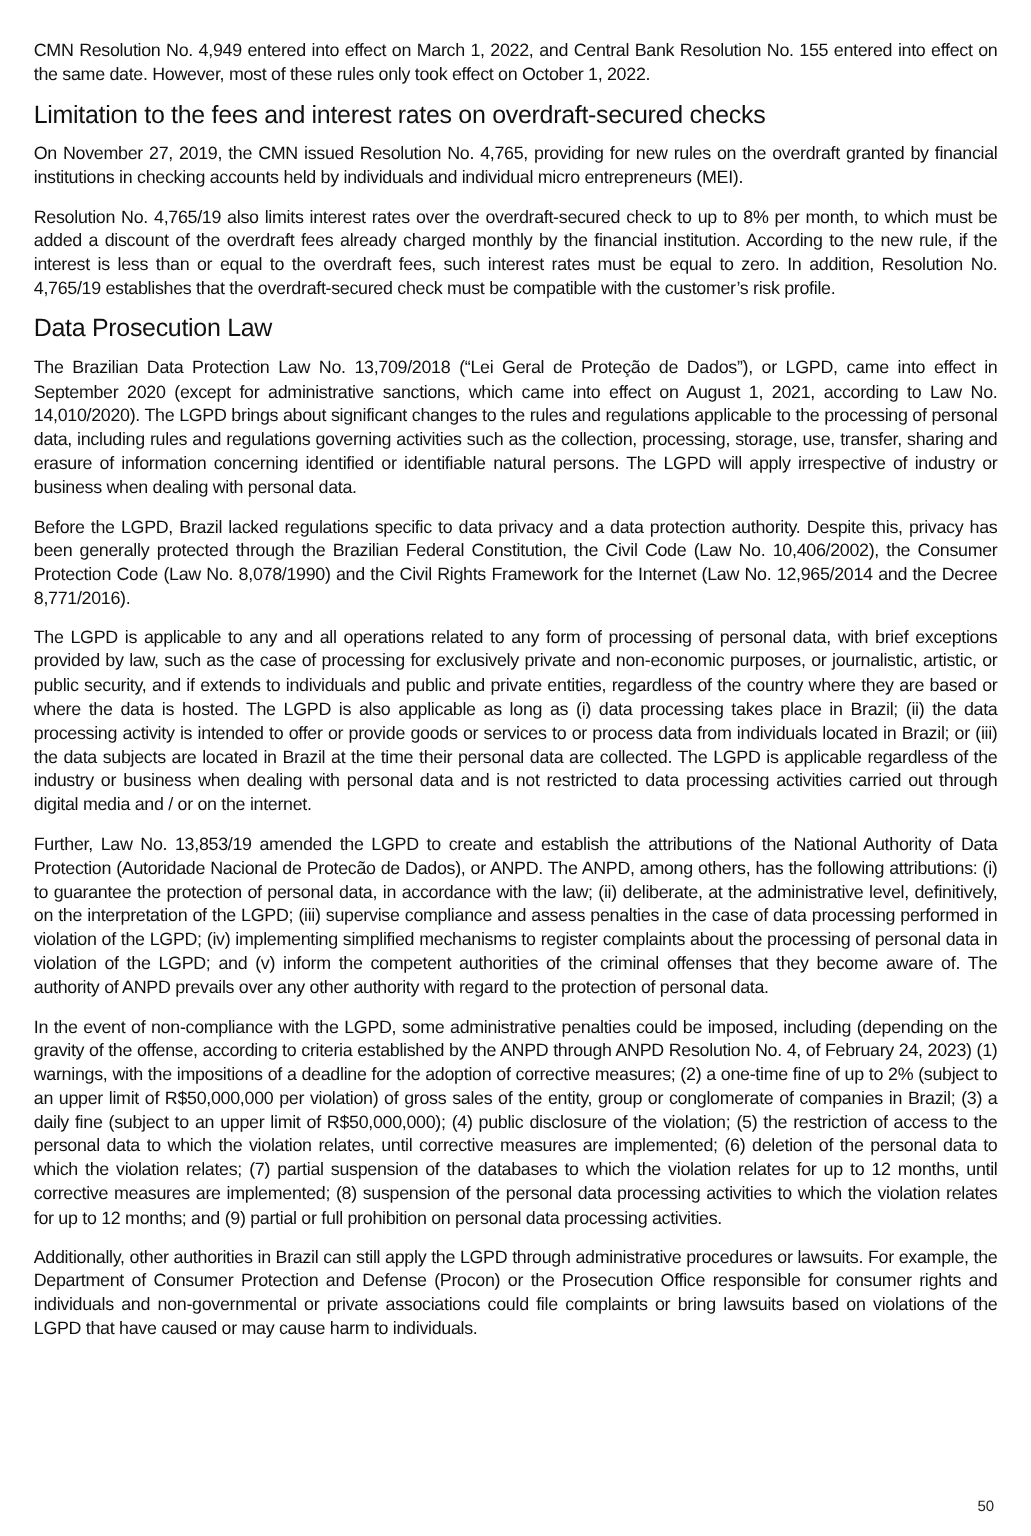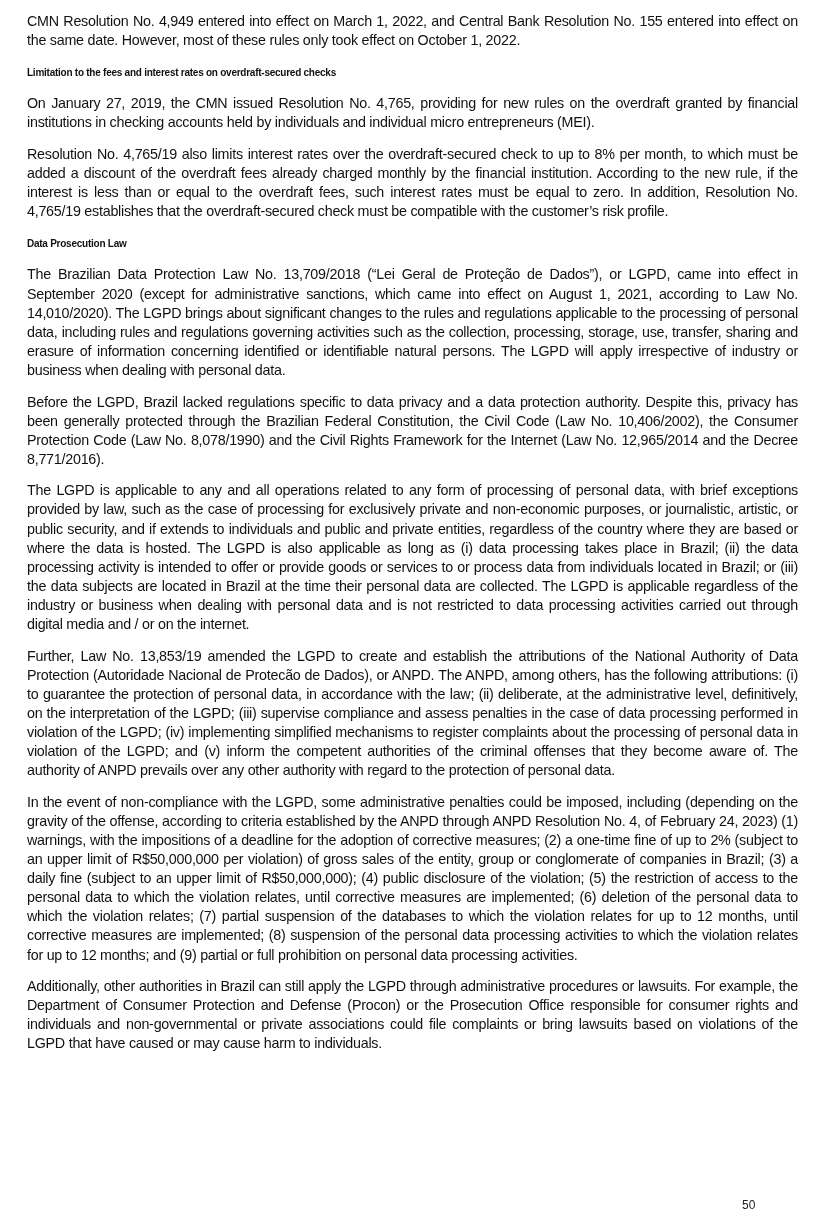--- a/index.html
+++ b/index.html
@@ -1,36 +1,36 @@
 <!DOCTYPE html>
 <html><head>
 <meta charset="utf-8">
 <style>
   html, body { margin: 0; padding: 0; background: #ffffff; }
   body { width: 825px; height: 1229px; position: relative; overflow: hidden; }
   .page {
-    position: absolute; left: 27px; top: 12px; width: 771px;
+    position: absolute; left: 27px; top: 32px; width: 771px;
     font-family: "Liberation Sans", sans-serif;
     font-size: 14.3px; line-height: 19.1px; color: #111111;
     letter-spacing: -0.25px;
   }
   .page p { margin: 0 0 12.5px 0; text-align: justify; }
-  .page h3 { margin: 0 0 12.5px 0; font-size: 10px; line-height: 19.1px; font-weight: bold; }
+  .page h3 { margin: 0 0 12.5px 0; font-size: 20px; line-height: 19.1px; font-weight: normal; }
   .page-number {
-    position: absolute; left: 742px; top: 1198px;
+    position: absolute; left: 782px; top: 1198px;
     font-family: "Liberation Sans", sans-serif; font-size: 12px; color: #222;
   }
 </style>
 </head>
 <body>
 
 <div class="page">
   <p>CMN Resolution No. 4,949 entered into effect on March 1, 2022, and Central Bank Resolution No. 155 entered into effect on the same date. However, most of these rules only took effect on October 1, 2022.</p>
   <h3>Limitation to the fees and interest rates on overdraft-secured checks</h3>
-  <p>On January 27, 2019, the CMN issued Resolution No. 4,765, providing for new rules on the overdraft granted by financial institutions in checking accounts held by individuals and individual micro entrepreneurs (MEI).</p>
+  <p>On November 27, 2019, the CMN issued Resolution No. 4,765, providing for new rules on the overdraft granted by financial institutions in checking accounts held by individuals and individual micro entrepreneurs (MEI).</p>
   <p>Resolution No. 4,765/19 also limits interest rates over the overdraft-secured check to up to 8% per month, to which must be added a discount of the overdraft fees already charged monthly by the financial institution. According to the new rule, if the interest is less than or equal to the overdraft fees, such interest rates must be equal to zero. In addition, Resolution No. 4,765/19 establishes that the overdraft-secured check must be compatible with the customer’s risk profile.</p>
   <h3>Data Prosecution Law</h3>
   <p>The Brazilian Data Protection Law No. 13,709/2018 (“Lei Geral de Proteção de Dados”), or LGPD, came into effect in September 2020 (except for administrative sanctions, which came into effect on August 1, 2021, according to Law No. 14,010/2020). The LGPD brings about significant changes to the rules and regulations applicable to the processing of personal data, including rules and regulations governing activities such as the collection, processing, storage, use, transfer, sharing and erasure of information concerning identified or identifiable natural persons. The LGPD will apply irrespective of industry or business when dealing with personal data.</p>
   <p>Before the LGPD, Brazil lacked regulations specific to data privacy and a data protection authority. Despite this, privacy has been generally protected through the Brazilian Federal Constitution, the Civil Code (Law No. 10,406/2002), the Consumer Protection Code (Law No. 8,078/1990) and the Civil Rights Framework for the Internet (Law No. 12,965/2014 and the Decree 8,771/2016).</p>
   <p>The LGPD is applicable to any and all operations related to any form of processing of personal data, with brief exceptions provided by law, such as the case of processing for exclusively private and non-economic purposes, or journalistic, artistic, or public security, and if extends to individuals and public and private entities, regardless of the country where they are based or where the data is hosted. The LGPD is also applicable as long as (i) data processing takes place in Brazil; (ii) the data processing activity is intended to offer or provide goods or services to or process data from individuals located in Brazil; or (iii) the data subjects are located in Brazil at the time their personal data are collected. The LGPD is applicable regardless of the industry or business when dealing with personal data and is not restricted to data processing activities carried out through digital media and / or on the internet.</p>
   <p>Further, Law No. 13,853/19 amended the LGPD to create and establish the attributions of the National Authority of Data Protection (Autoridade Nacional de Protecão de Dados), or ANPD. The ANPD, among others, has the following attributions: (i) to guarantee the protection of personal data, in accordance with the law; (ii) deliberate, at the administrative level, definitively, on the interpretation of the LGPD; (iii) supervise compliance and assess penalties in the case of data processing performed in violation of the LGPD; (iv) implementing simplified mechanisms to register complaints about the processing of personal data in violation of the LGPD; and (v) inform the competent authorities of the criminal offenses that they become aware of. The authority of ANPD prevails over any other authority with regard to the protection of personal data.</p>
   <p>In the event of non-compliance with the LGPD, some administrative penalties could be imposed, including (depending on the gravity of the offense, according to criteria established by the ANPD through ANPD Resolution No. 4, of February 24, 2023) (1) warnings, with the impositions of a deadline for the adoption of corrective measures; (2) a one-time fine of up to 2% (subject to an upper limit of R$50,000,000 per violation) of gross sales of the entity, group or conglomerate of companies in Brazil; (3) a daily fine (subject to an upper limit of R$50,000,000); (4) public disclosure of the violation; (5) the restriction of access to the personal data to which the violation relates, until corrective measures are implemented; (6) deletion of the personal data to which the violation relates; (7) partial suspension of the databases to which the violation relates for up to 12 months, until corrective measures are implemented; (8) suspension of the personal data processing activities to which the violation relates for up to 12 months; and (9) partial or full prohibition on personal data processing activities.</p>
   <p>Additionally, other authorities in Brazil can still apply the LGPD through administrative procedures or lawsuits. For example, the Department of Consumer Protection and Defense (Procon) or the Prosecution Office responsible for consumer rights and individuals and non-governmental or private associations could file complaints or bring lawsuits based on violations of the LGPD that have caused or may cause harm to individuals.</p>
 </div>
 

